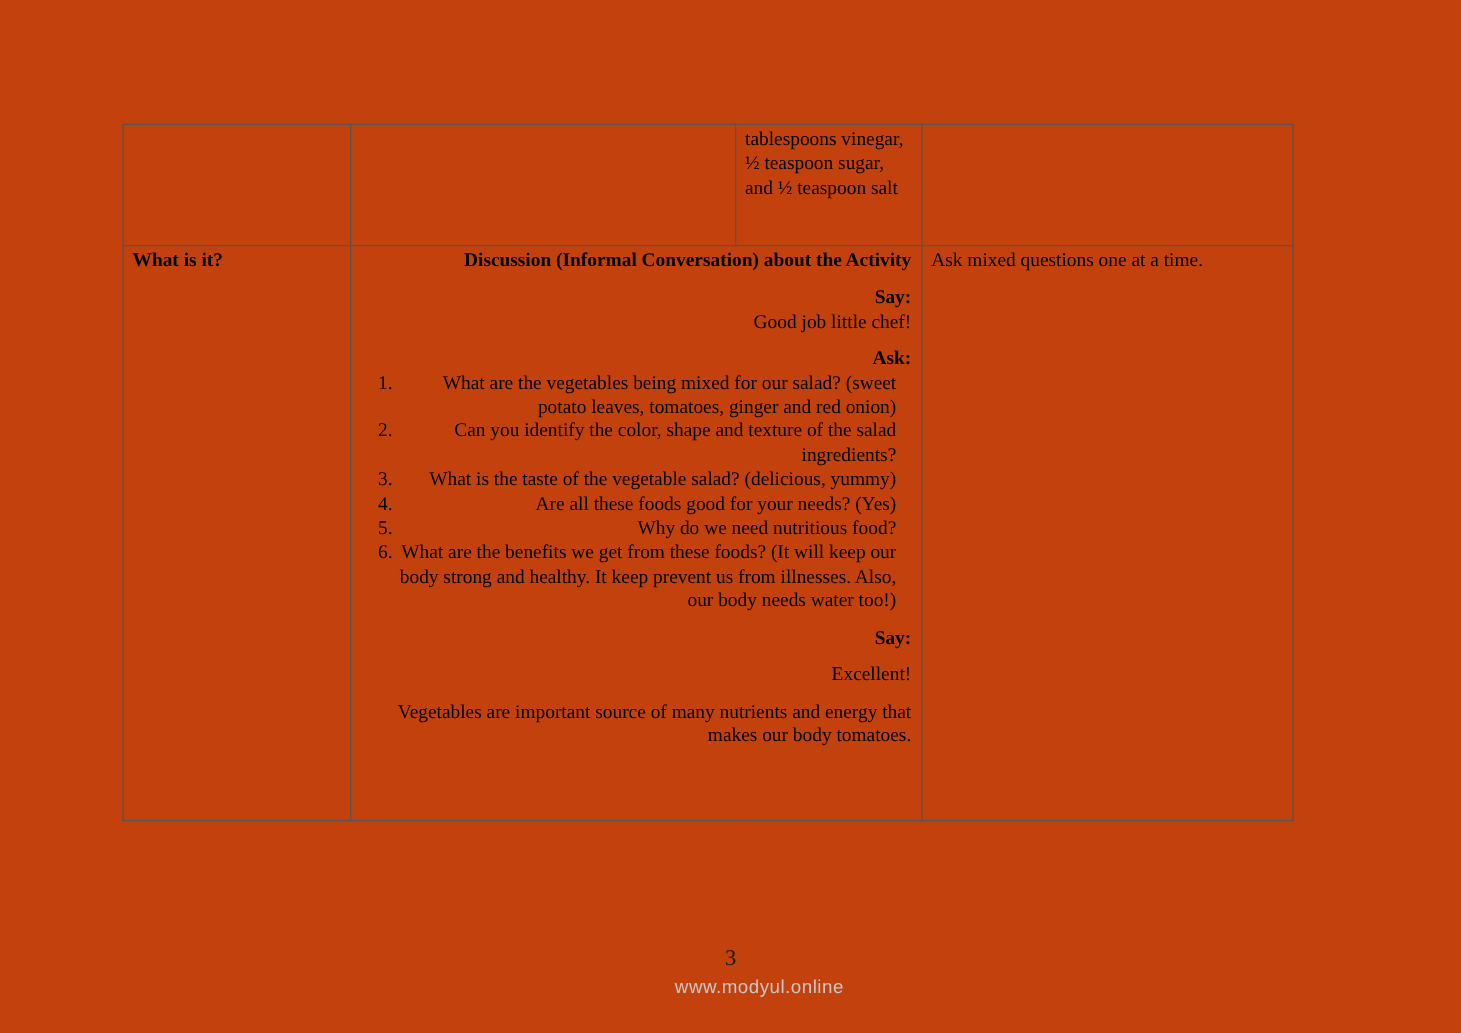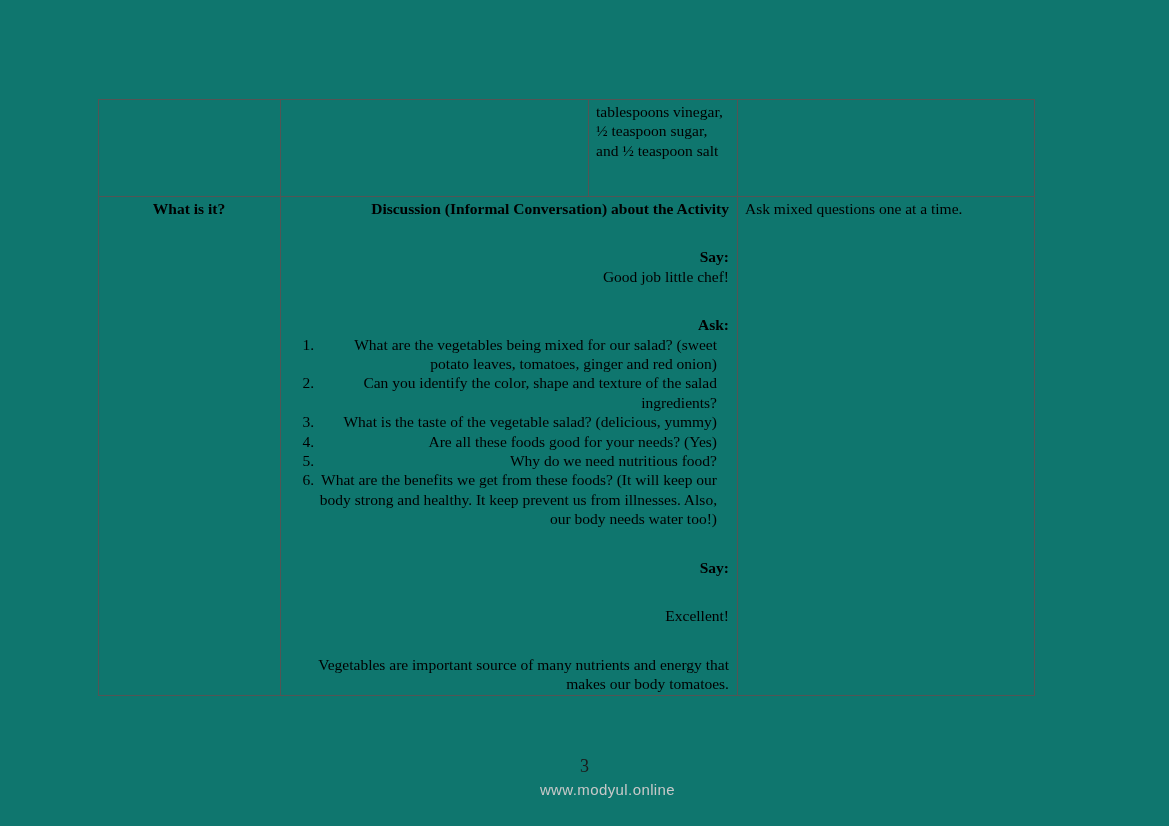--- a/index.html
+++ b/index.html
@@ -4,21 +4,21 @@
 <style>
   html, body {
     margin: 0;
     padding: 0;
     background: #ffffff;
   }
   .sheet {
     position: relative;
     width: 1169px;
     height: 826px;
-    background: #0f766e;
+    background: #c2410c;
     font-family: "Liberation Serif", serif;
     color: #000000;
     overflow: hidden;
   }
 
   table.doc-table {
     position: absolute;
     left: 98px;
     top: 99px;
     width: 936px;
@@ -34,35 +34,35 @@
     overflow: hidden;
   }
   tr.row-1 { height: 97px; }
   tr.row-2 { height: 460px; }
 
   td.cell-ingredients {
     padding: 1px 2px 0 33px;
   }
 
   td.cell-section {
-    text-align: center;
+    text-align: left;
     padding-top: 115px;
     font-weight: bold;
   }
 
   td.cell-content {
     padding: 20px 8px 0 7px;
     text-align: right;
   }
   td.cell-notes {
     padding: 20px 8px 0 9px;
   }
 
   .bold { font-weight: bold; }
-  .block-gap { margin-top: 29px; }
+  .block-gap { margin-top: 10px; }
 
   .qlist .qitem {
     display: flex;
     align-items: flex-start;
   }
   .qlist .qnum {
     flex: 0 0 26px;
   }
   .qlist .qtext {
     flex: 1 1 auto;

